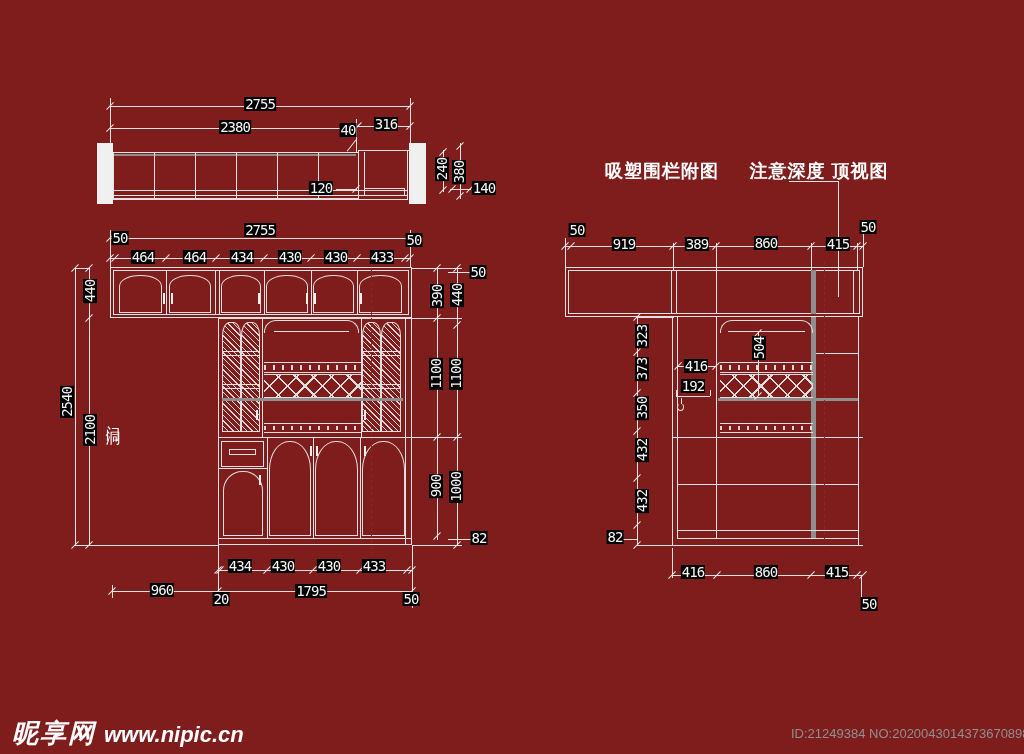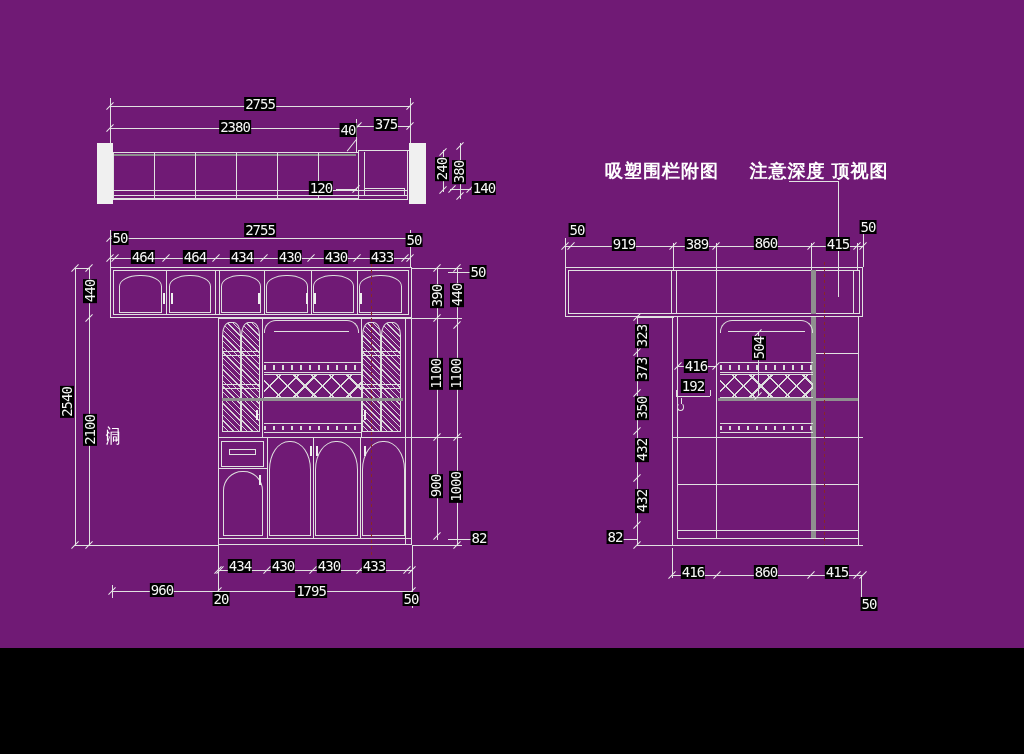--- a/index.html
+++ b/index.html
@@ -1,16 +1,16 @@
 <!DOCTYPE html>
 <html><head>
 <meta charset="utf-8">
 <style>
   html,body{margin:0;padding:0;background:#000;}
-  #root{position:relative;width:1024px;height:648px;background:#701a75;overflow:hidden;
+  #root{position:relative;width:1024px;height:754px;background:#7f1d1d;overflow:hidden;
         font-family:"Liberation Sans",sans-serif;}
   .h,.v,.grayh,.grayv,.red,.tk,.tk2{position:absolute;}
   .h{height:1px;background:#e2e2e2;}
   .v{width:1px;background:#e2e2e2;}
   .grayh{background:#8f8f8f;}
   .grayv{background:#8f8f8f;}
   .fill{position:absolute;background:#f0f0f0;}
   .rect{position:absolute;border:1px solid #e2e2e2;box-sizing:border-box;}
   .arch{position:absolute;border:1px solid #dedede;box-sizing:border-box;
         border-radius:48% 48% 0 0 / 30% 30% 0 0;}
@@ -280,21 +280,21 @@
       <div class="tk" style="left: 672px; top: 575px;"></div>
       <div class="tk" style="left: 717px; top: 575px;"></div>
       <div class="tk" style="left: 811px; top: 575px;"></div>
       <div class="tk" style="left: 857px; top: 575px;"></div>
       <div class="tk" style="left: 863px; top: 575px;"></div>
     </div>
   <div id="labels">
       <span class="dim" style="left: 260px; top: 104px;">2755</span>
       <span class="dim" style="left: 235px; top: 127px;">2380</span>
       <span class="dim" style="left: 348px; top: 130px;">40</span>
-      <span class="dim" style="left: 386px; top: 124px;">375</span>
+      <span class="dim" style="left: 386px; top: 124px;">316</span>
       <span class="dim" style="left: 321px; top: 188px;">120</span>
       <span class="dim r" style="left: 442px; top: 169px;">240</span>
       <span class="dim r" style="left: 459px; top: 172px;">380</span>
       <span class="dim" style="left: 484px; top: 188px;">140</span>
       <span class="dim" style="left: 260px; top: 230px;">2755</span>
       <span class="dim" style="left: 120px; top: 238px;">50</span>
       <span class="dim" style="left: 414px; top: 240px;">50</span>
       <span class="dim" style="left: 143px; top: 257px;">464</span>
       <span class="dim" style="left: 195px; top: 257px;">464</span>
       <span class="dim" style="left: 242px; top: 257px;">434</span>
@@ -339,15 +339,18 @@
       <span class="dim" style="left: 766px; top: 572px;">860</span>
       <span class="dim" style="left: 837px; top: 572px;">415</span>
       <span class="dim" style="left: 869px; top: 604px;">50</span>
     </div>
 
   <div class="title" id="title-subleft" style="left:662px;top:171px;">吸塑围栏附图</div>
   <div class="title" id="title-subright" style="left:819px;top:171px;">注意深度 顶视图</div>
 
   <div id="door-opening">门洞</div>
 
+  <div id="watermark">
+    <span id="wm-name">昵享网</span><span id="wm-url">www.nipic.cn</span>
+  </div>
 
   <div id="footer-id">ID:21249384 NO:20200430143736708982</div>
 </div>
 
 </body></html>

